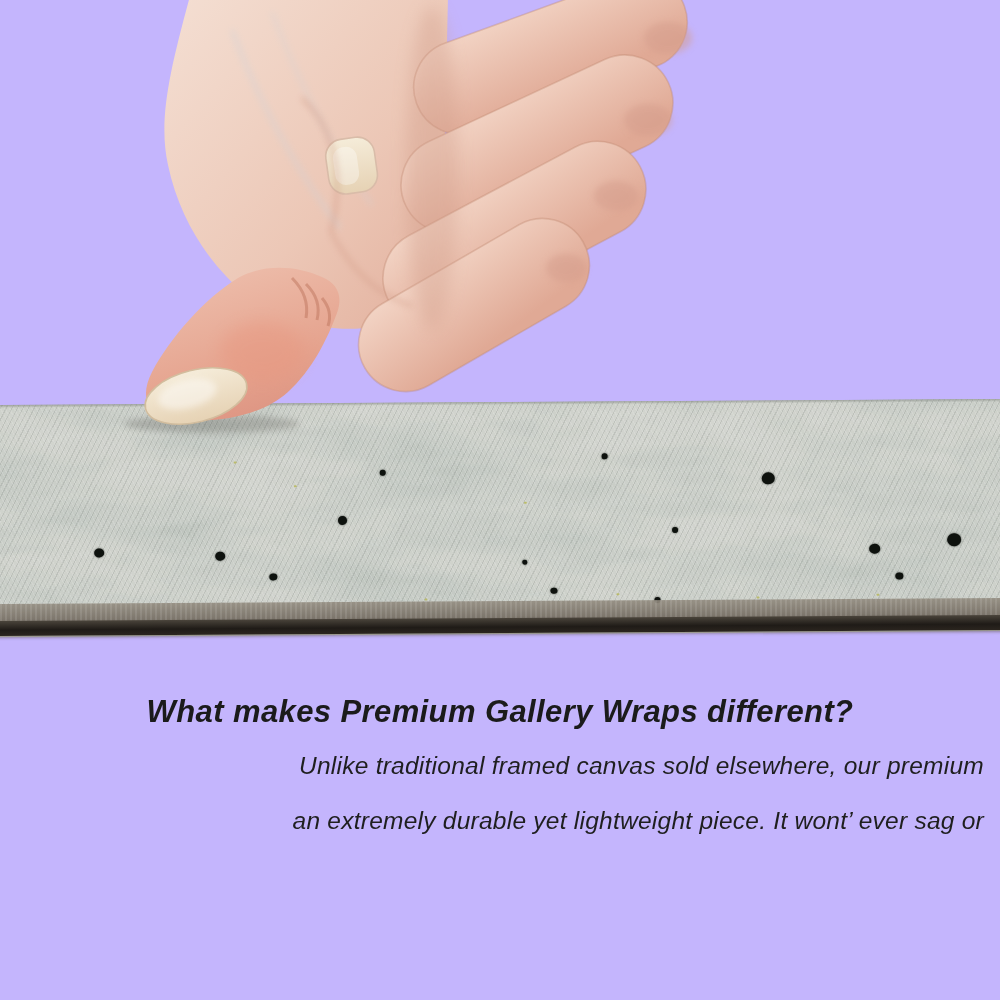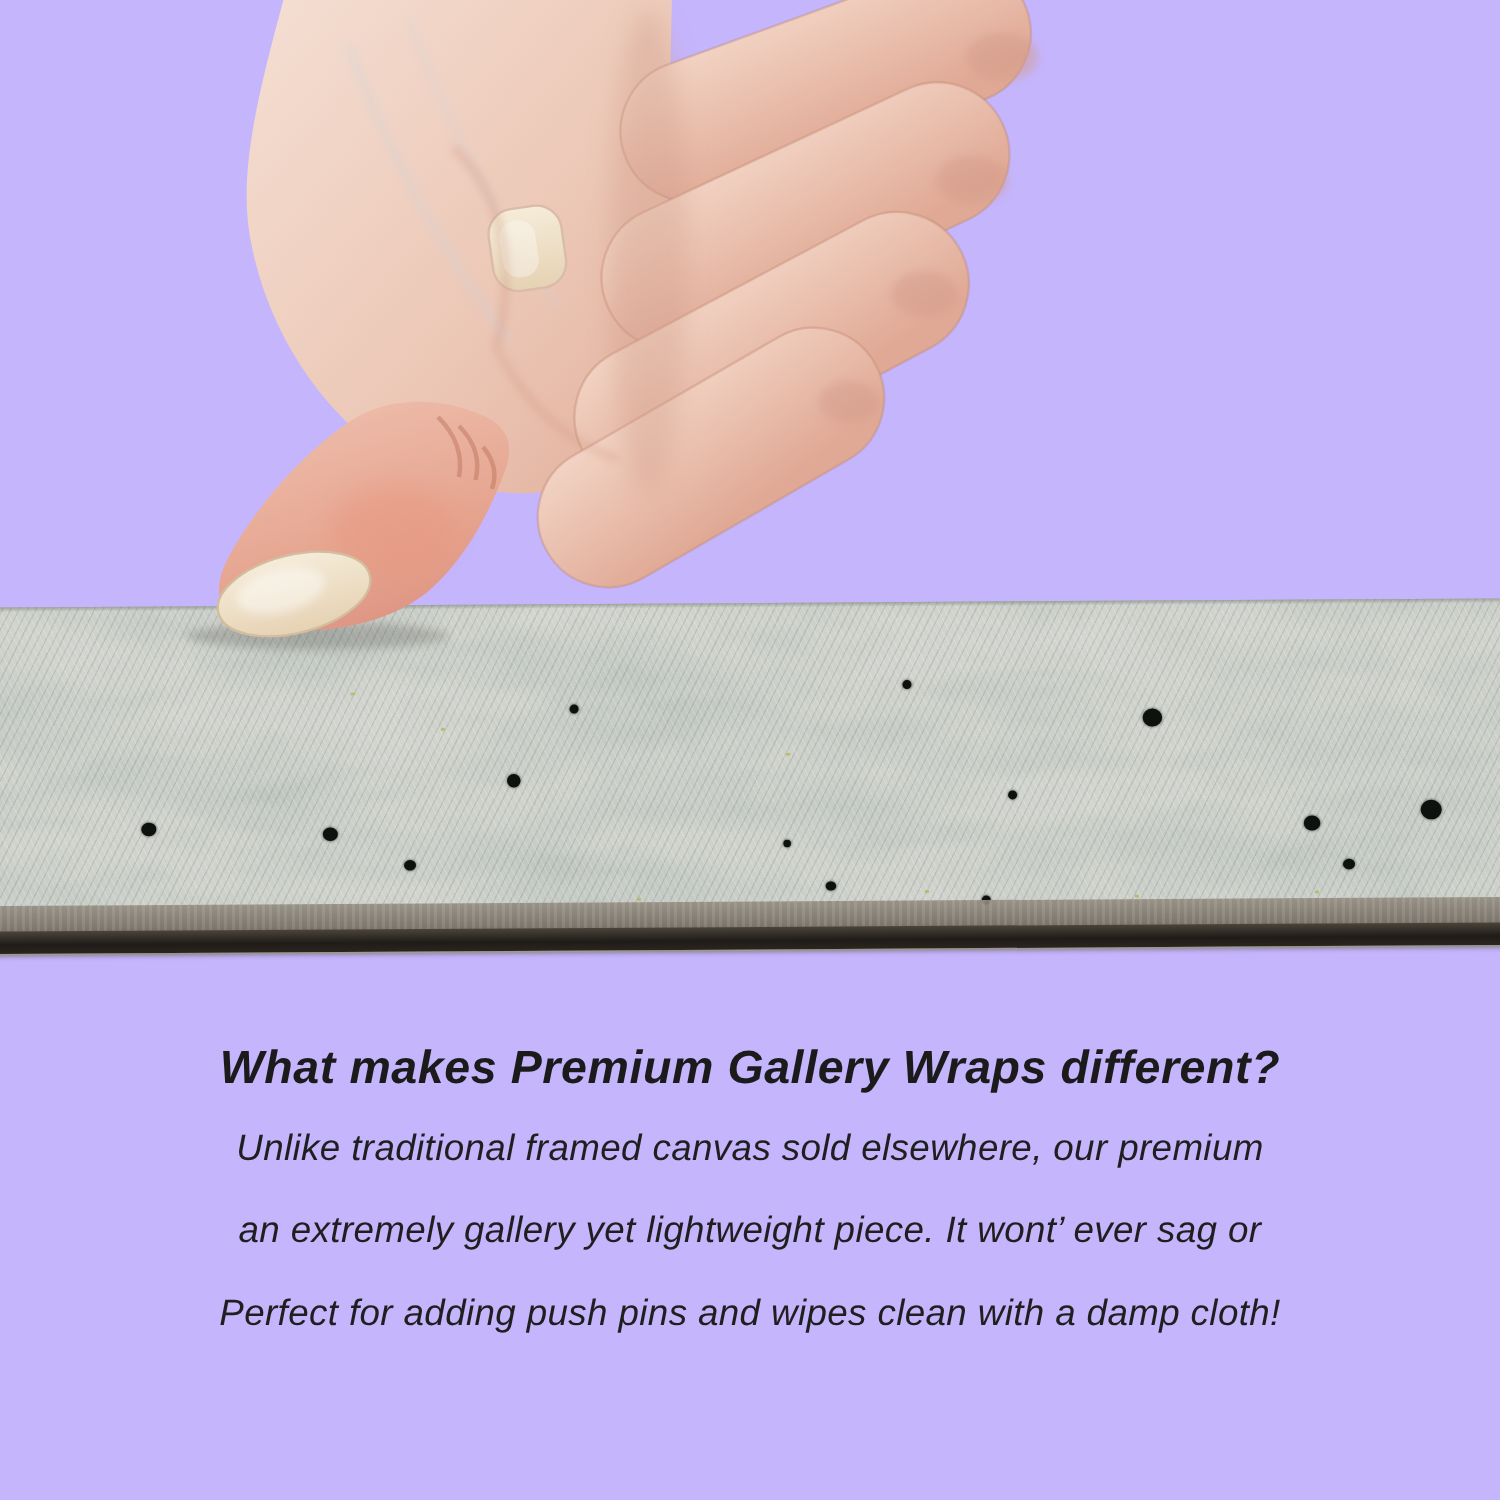--- a/index.html
+++ b/index.html
@@ -86,20 +86,21 @@
     color: #1b1b1b;
   }
   .caption p {
     margin: 16px;
     font-size: 24.5px;
     font-style: italic;
     font-weight: 400;
     line-height: 39px;
     letter-spacing: 0.25px;
     color: #1f1f1f;
+    text-align: right;
   }
 </style>
 </head>
 <body>
 
 <div class="stage">
 
   <div class="canvas-strip">
     <svg class="texture" width="1012" height="232">
       <defs>
@@ -239,17 +240,16 @@
 
     <g transform="rotate(-14 196 396)">
       <ellipse cx="196" cy="396" rx="52" ry="26" fill="url(#gNail)" stroke="#d2bd9e" stroke-width="1.6"></ellipse>
       <ellipse cx="188" cy="392" rx="30" ry="14" fill="#ffffff" opacity="0.45" filter="url(#soft2)"></ellipse>
     </g>
   </svg>
 
   <div class="caption">
     <h1>What makes Premium Gallery Wraps different?</h1>
     <p>Unlike traditional framed canvas sold elsewhere, our premium</p>
-    <p>an extremely gallery yet lightweight piece. It wont’ ever sag or</p>
-    <p>Perfect for adding push pins and wipes clean with a damp cloth!</p>
+    <p>an extremely durable yet lightweight piece. It wont’ ever sag or</p>
   </div>
 
 </div>
 
 </body></html>

